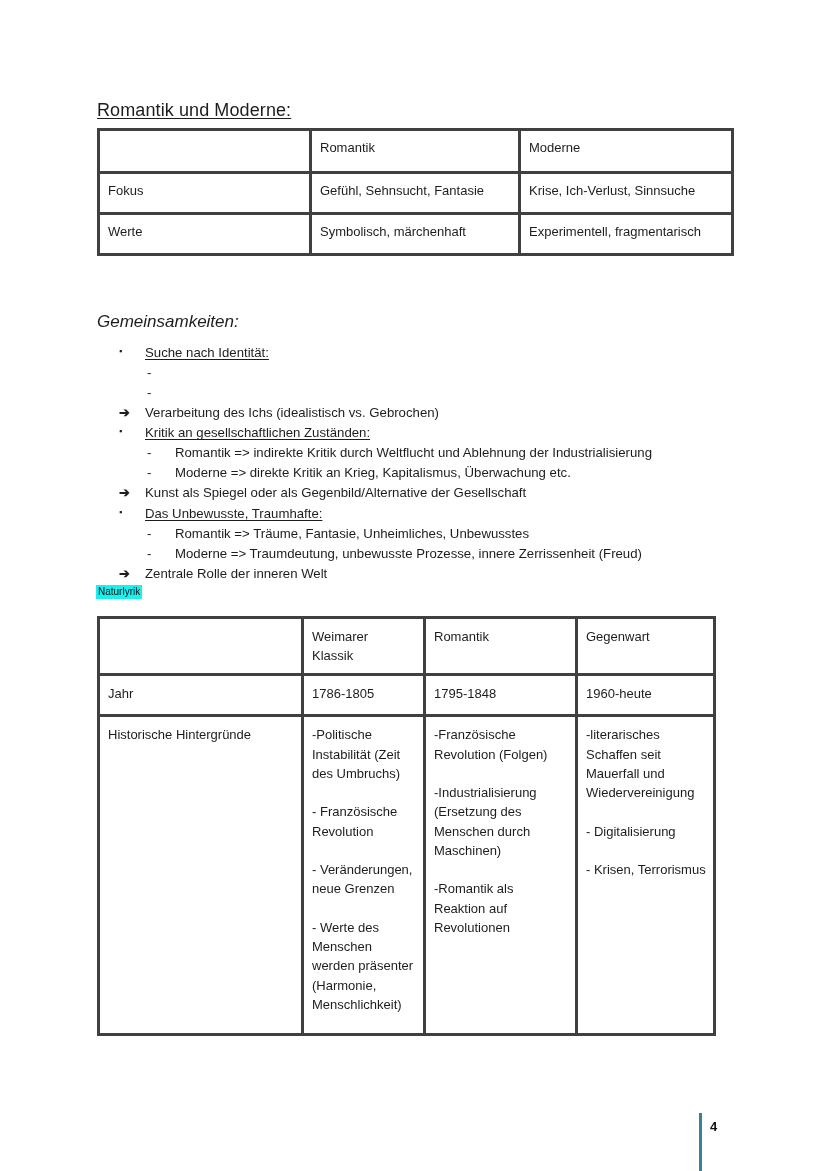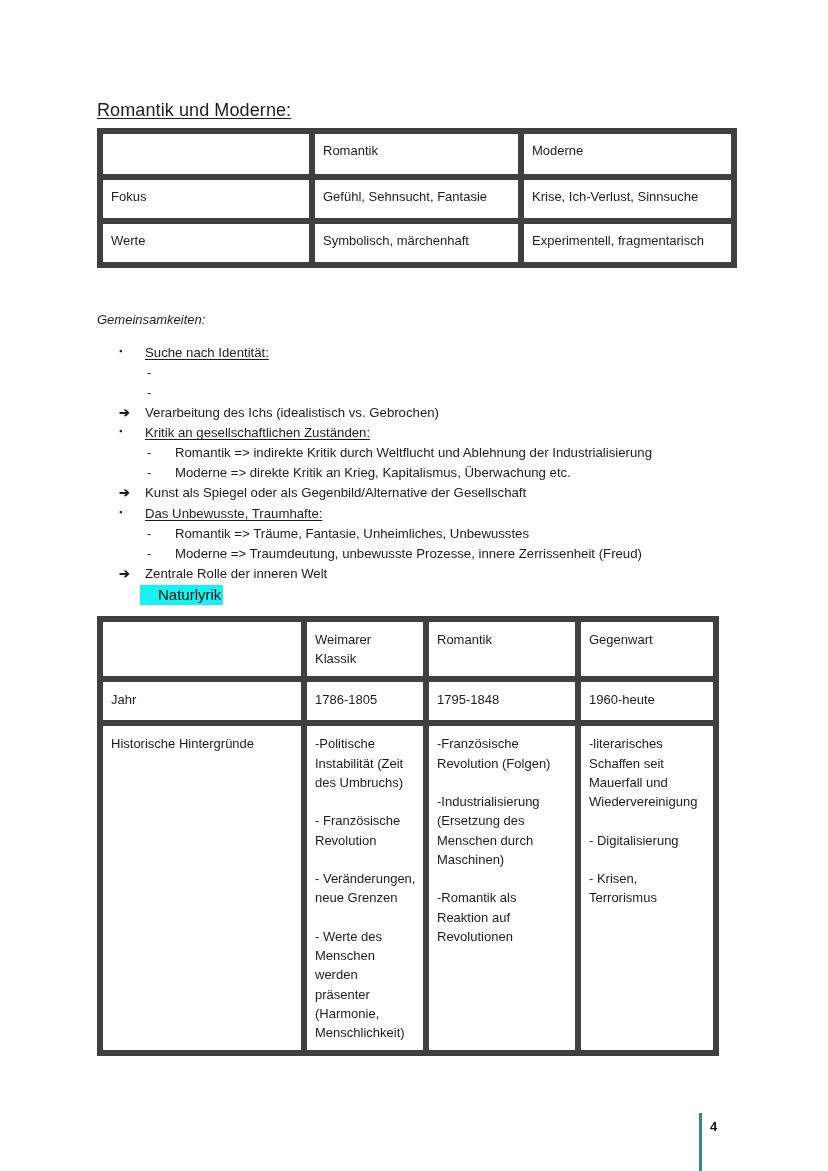--- a/index.html
+++ b/index.html
@@ -27,44 +27,43 @@
     font-size: 18px;
     font-weight: 400;
     color: #1d1d1d;
     text-decoration: underline;
     text-underline-offset: 2px;
     letter-spacing: 0.1px;
     white-space: nowrap;
   }
   .italic-label {
     position: absolute;
-    font-size: 13px;
+    font-size: 17px;
     font-style: italic;
     color: #1d1d1d;
     white-space: nowrap;
   }
   .hl-heading {
     position: absolute;
-    font-size: 15px;
+    font-size: 10px;
     color: #111111;
     white-space: nowrap;
-    padding: 1px 2px 2px 18px;
-    margin-left: 44px;
+    padding: 1px 2px 2px 2px;
   }
 
   
   table.doc-table {
     position: absolute;
     border-collapse: collapse;
     table-layout: fixed;
     font-size: 13px;
     color: #1d1d1d;
   }
   table.doc-table td {
-    border: 6px solid #404040;
+    border: 3px solid #404040;
     padding: 8px 7px 8px 8px;
     vertical-align: top;
     line-height: 1.42;
     font-weight: 400;
   }
   table.doc-table td.empty-cell { }
 
   #table-romantik-moderne {
     left: 97px;
     top: 128px;

